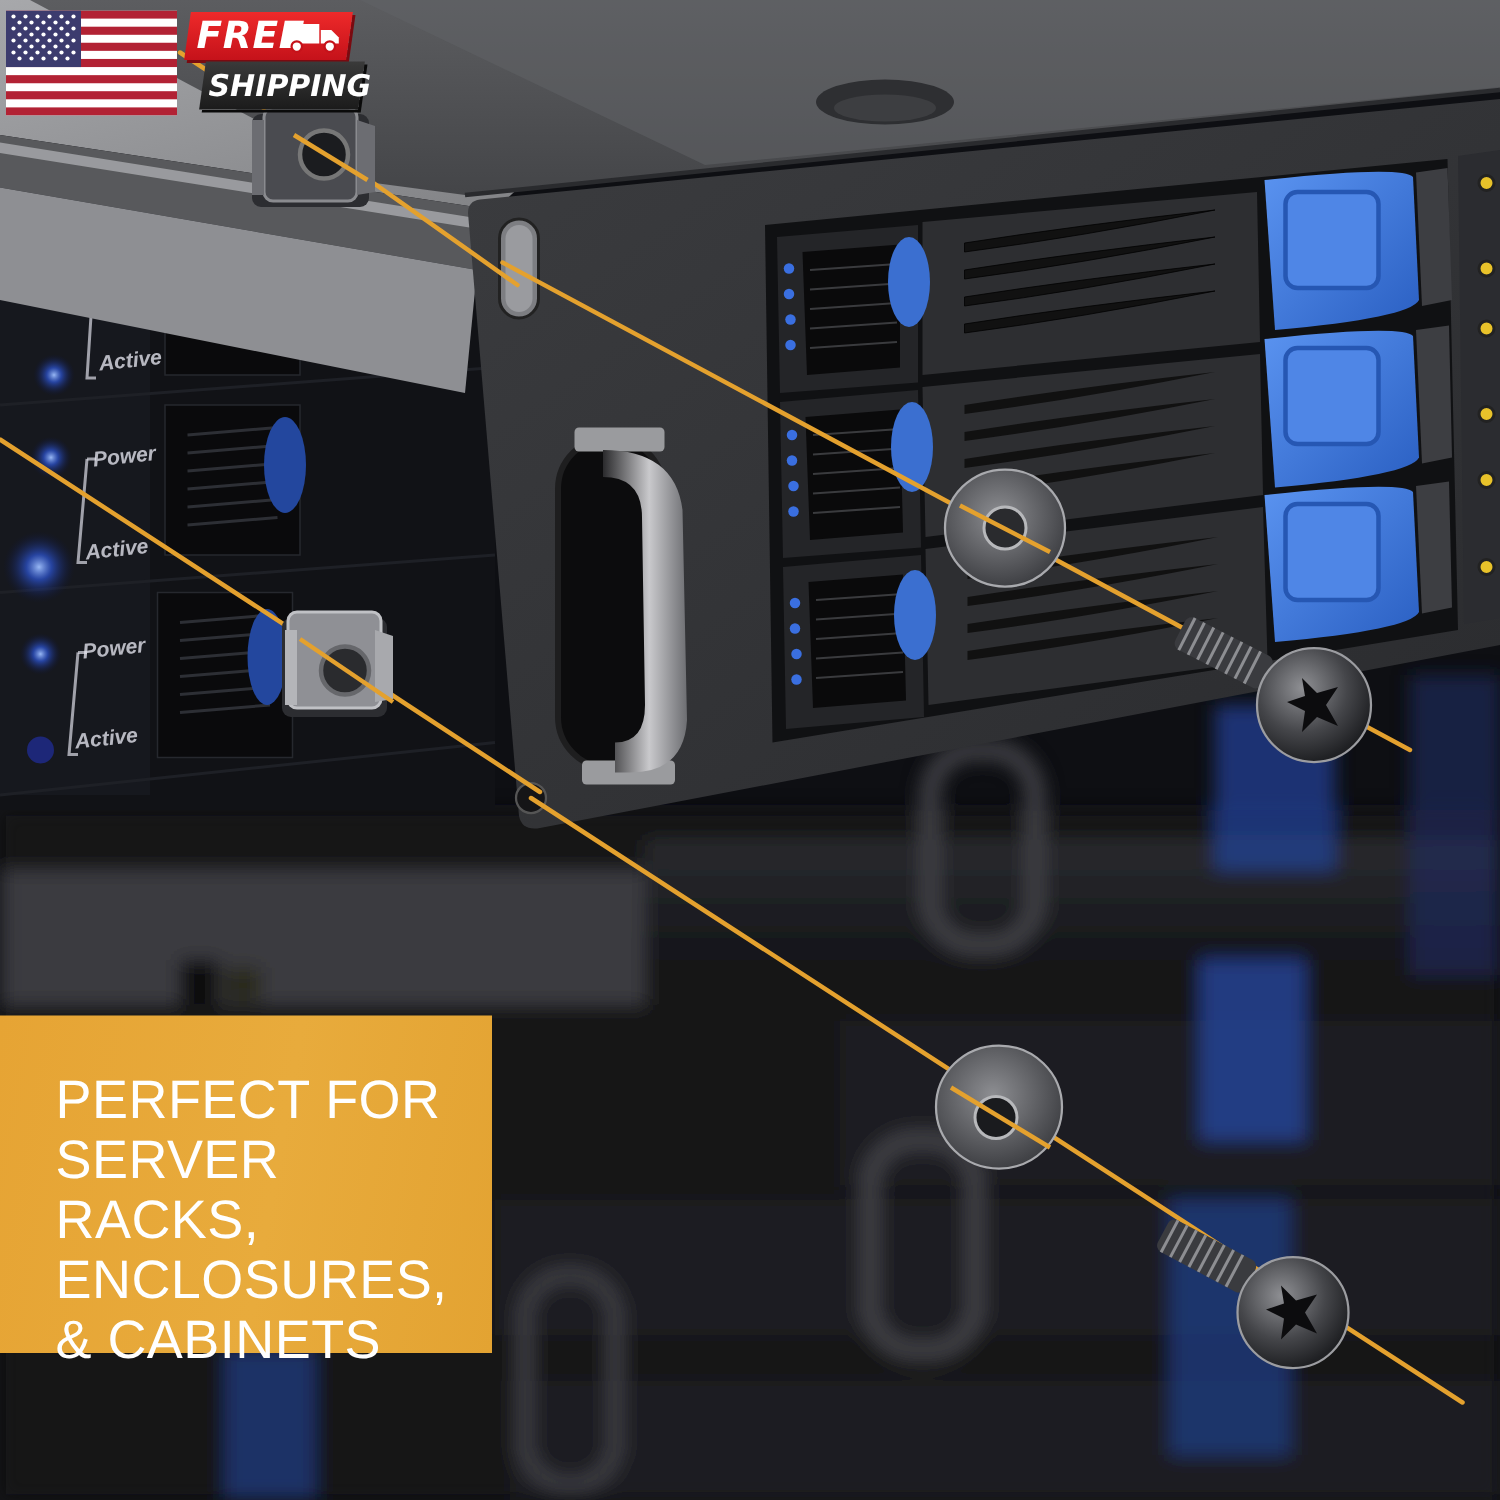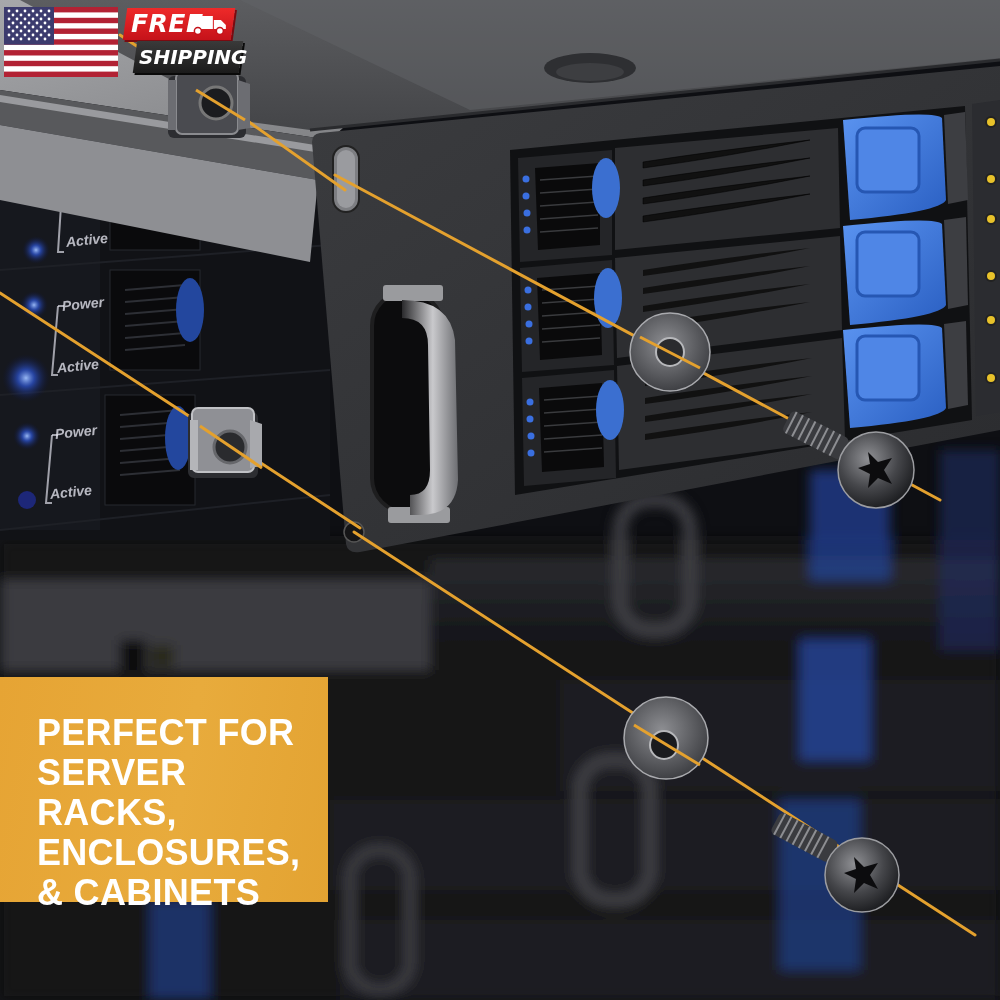--- a/index.html
+++ b/index.html
@@ -28,21 +28,21 @@
     font-weight: bold; font-style: italic; font-size: 20px; line-height: 32px; color: #fff;
     transform: skewX(8deg);
   }
   .promo {
     position: absolute; left: 0; top: 677px; width: 328px; height: 225px;
     background: linear-gradient(100deg, #e6a434 0%, #e8ab3c 55%, #e3a332 100%);
   }
   .promo-text {
     position: absolute; left: 37px; top: 36px; color: #fff;
     font-family: "Liberation Sans", sans-serif; font-size: 36px; line-height: 40px;
-    letter-spacing: 0.3px; white-space: pre-line; font-weight: bold;
+    letter-spacing: 0.3px; white-space: pre-line;
   }
   .led-label {
     position: absolute; color: rgba(230,230,240,0.78);
     font-family: "Liberation Sans", sans-serif; font-weight: bold; font-style: italic; font-size: 14px;
     transform: rotate(-6deg); transform-origin: left center;
   }
 </style>
 </head>
 <body>
 

